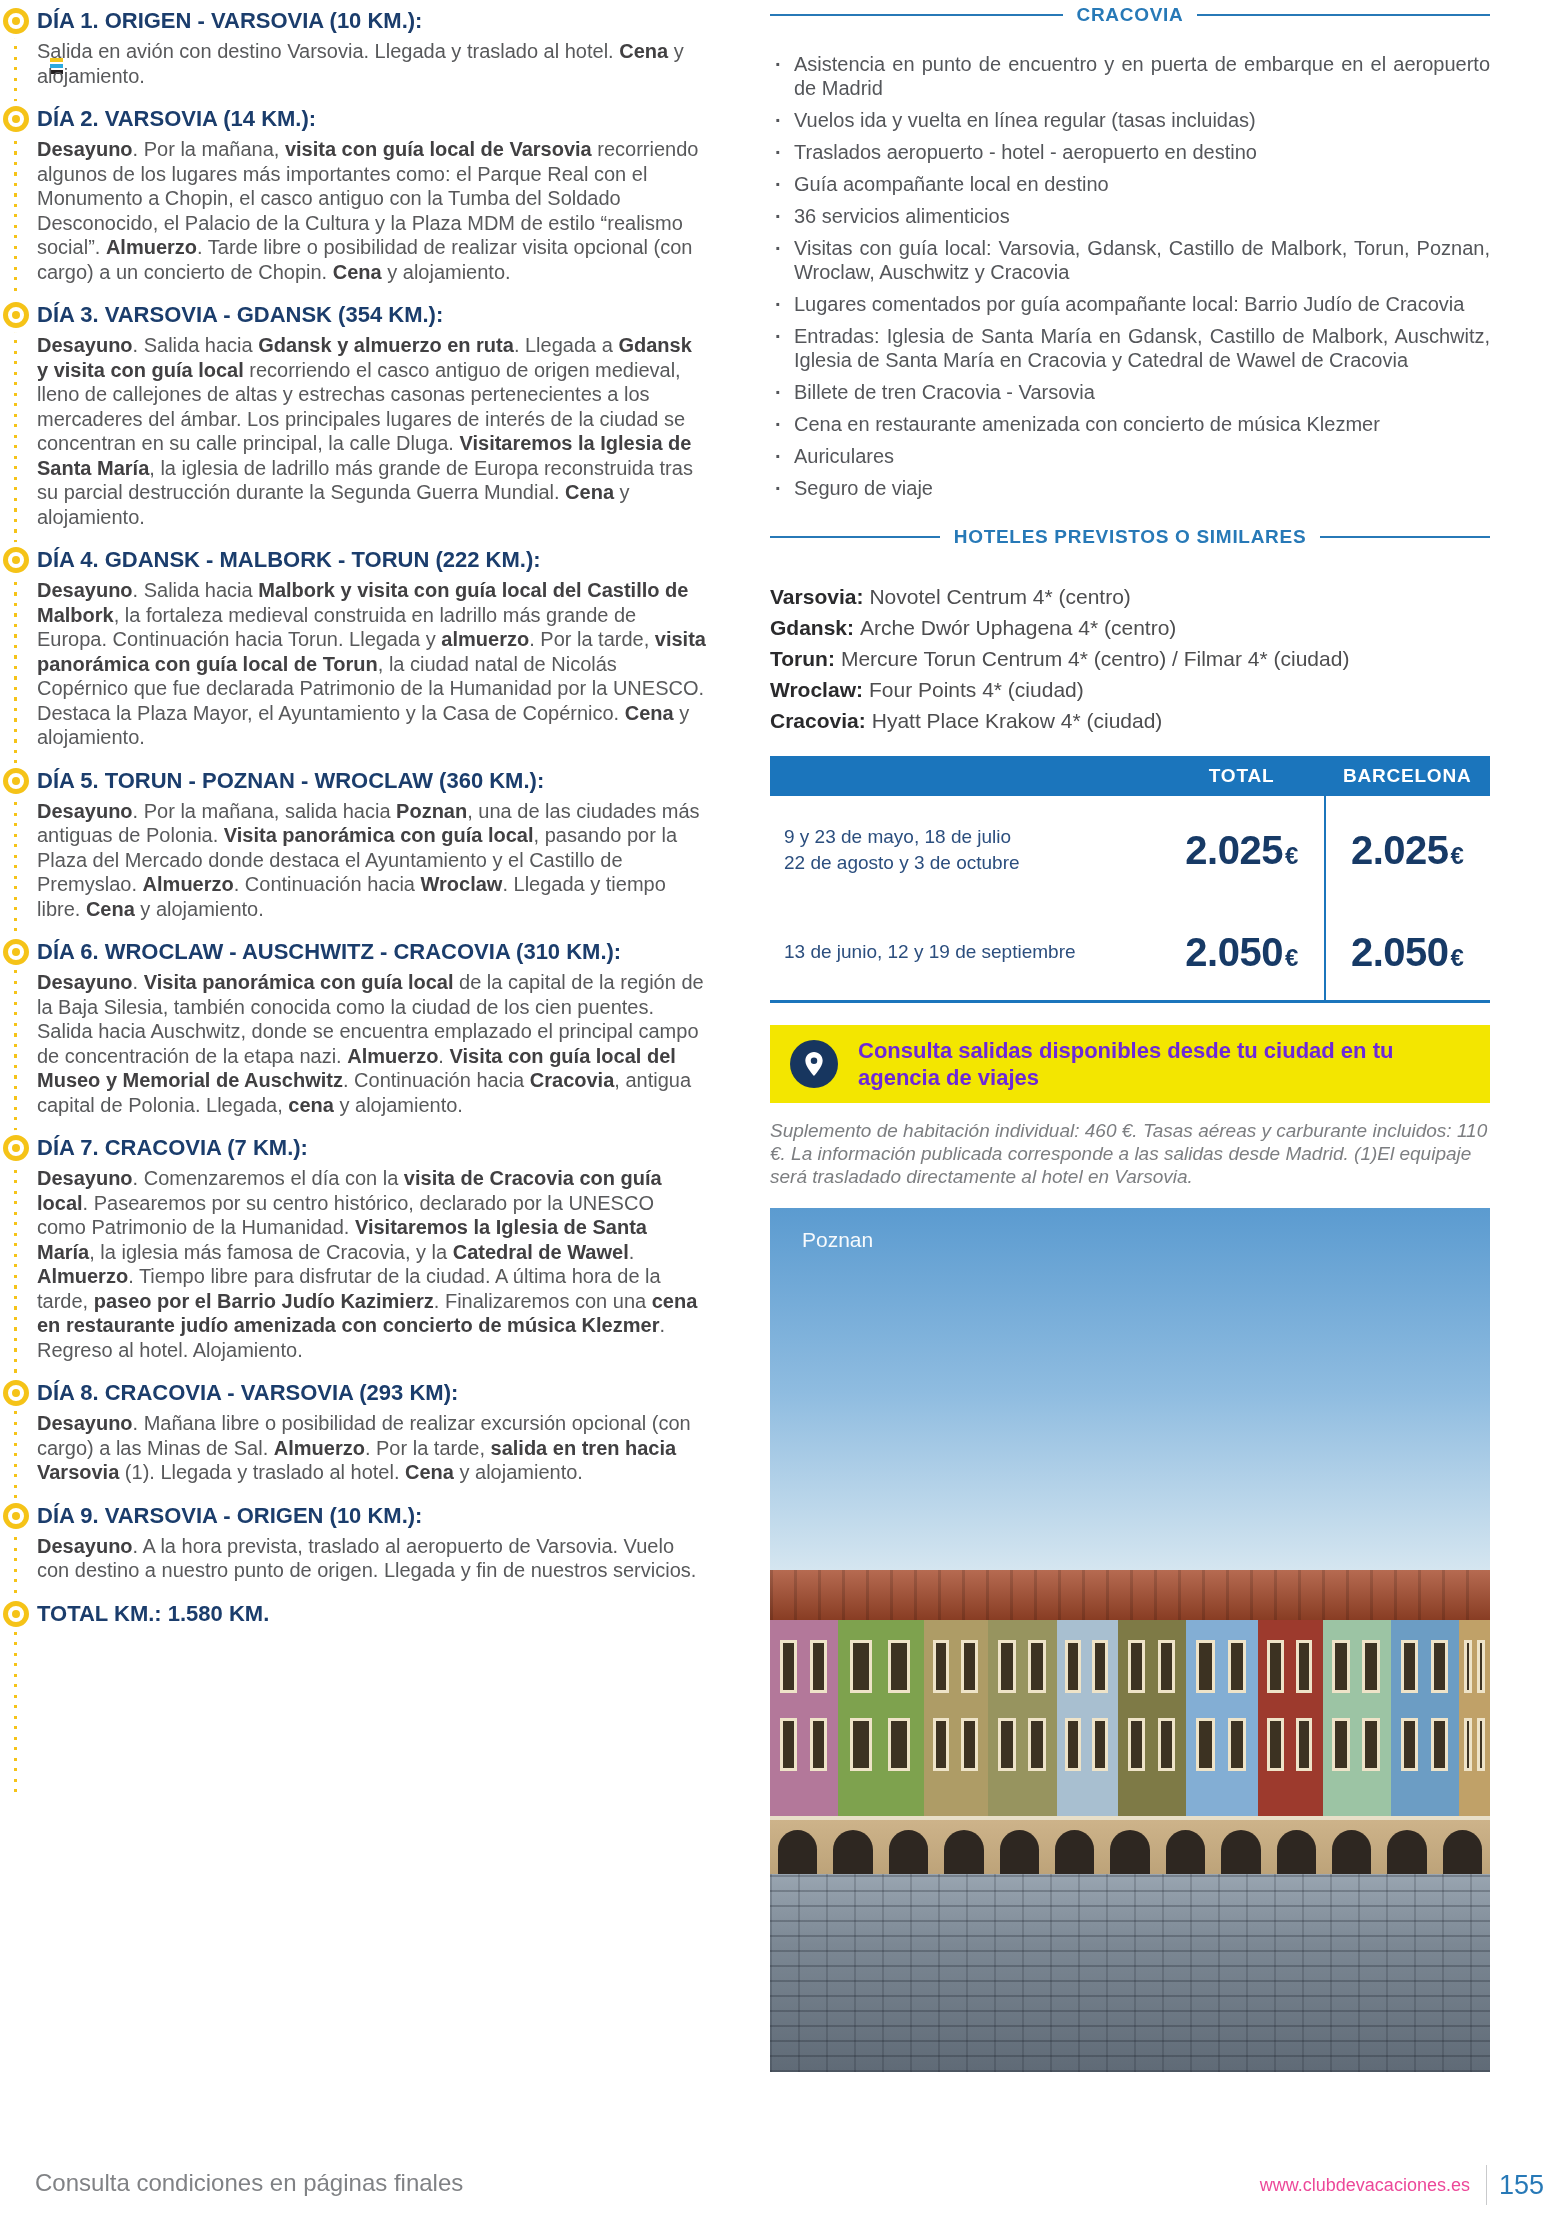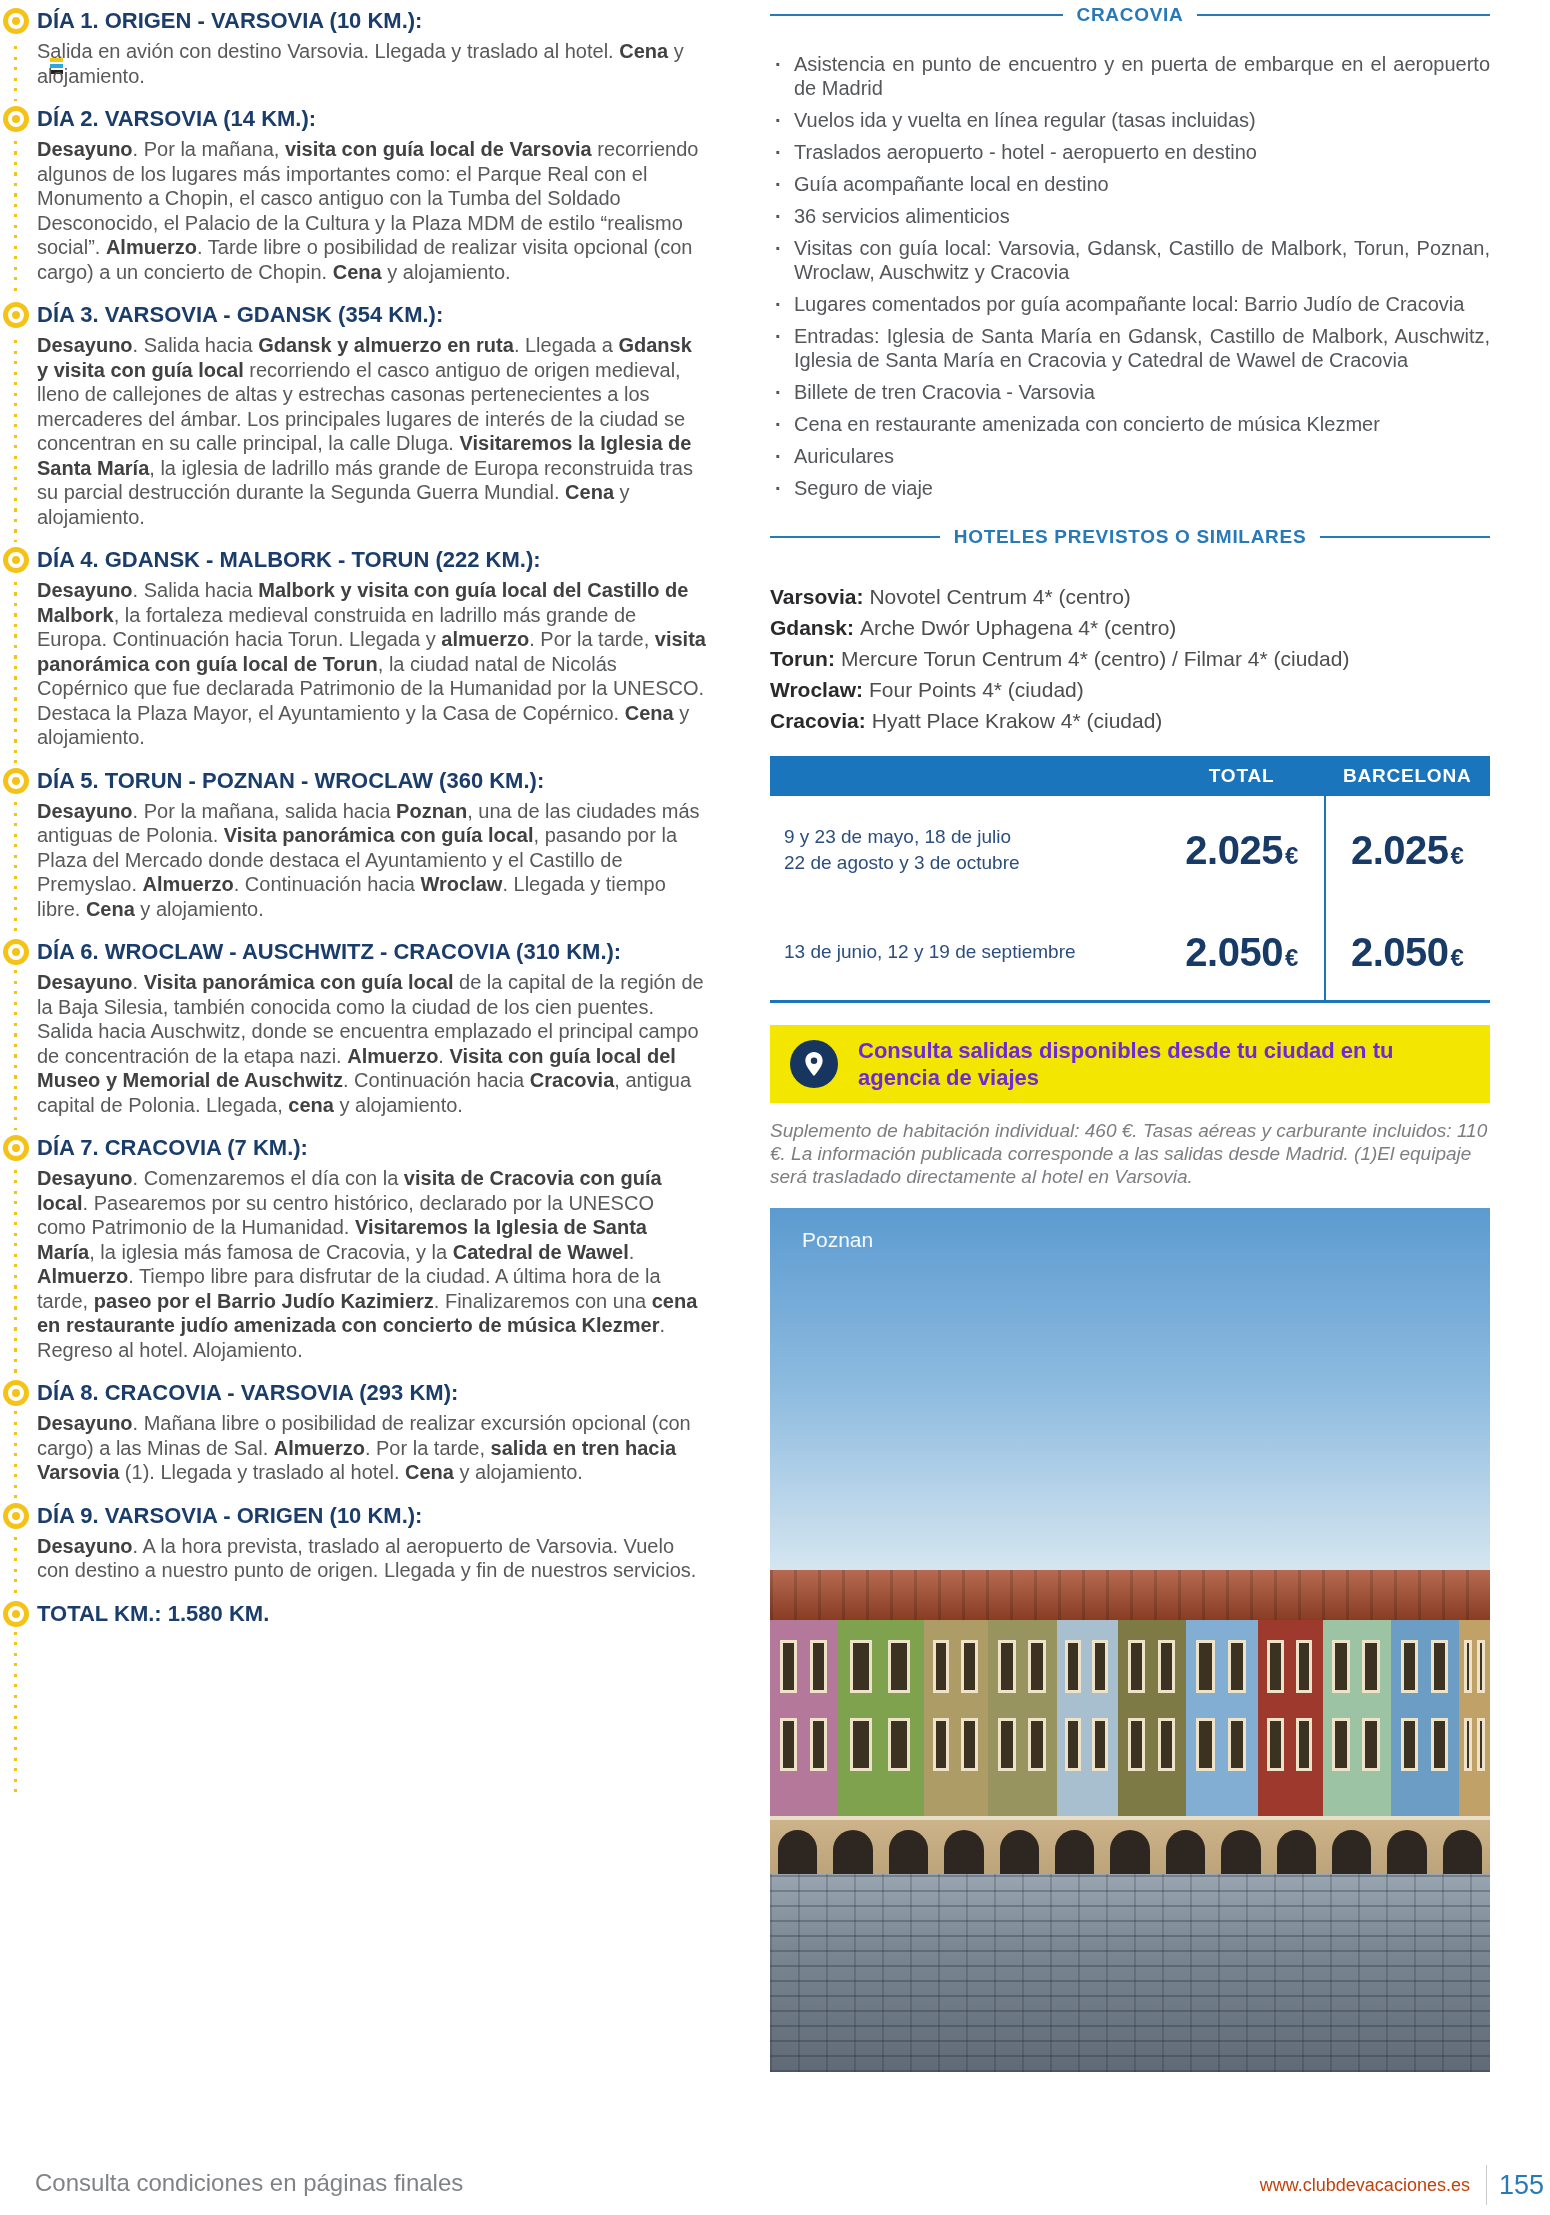--- a/index.html
+++ b/index.html
@@ -68,21 +68,21 @@
   .arch { flex:1; height:44px; margin:0 8px; background:#2E2721; border-radius:28px 28px 0 0; }
   .plaza { position:absolute; left:0; right:0; top:666px; bottom:0; background-color:#76828F;
     background-image:
       repeating-linear-gradient(0deg, rgba(20,25,35,.25) 0 2px, transparent 2px 15px),
       repeating-linear-gradient(90deg, rgba(20,25,35,.18) 0 2px, transparent 2px 28px),
       linear-gradient(180deg, #99A5B1 0%, #7C8894 35%, #5F6A76 100%); }
   .caption { position:absolute; top:20px; left:32px; color:rgba(255,255,255,.95); font-size:21px; }
   
   .footer-left { position:absolute; left:35px; bottom:18px; font-size:24px; color:#808285; }
   .footer-right { position:absolute; right:6px; bottom:10px; display:flex; align-items:center; }
-  .site { font-size:18px; color:#c2410c; margin-right:16px; }
+  .site { font-size:18px; color:#ec4899; margin-right:16px; }
   .pagenum-divider { width:1px; height:40px; background:#C9CACC; margin-right:12px; }
   .pagenum { font-size:27px; color:#2779B7; }
 </style>
 </head>
 <body>
 
 <div id="page">
 
   <div class="left-col">
     <div class="tl-line"></div>

